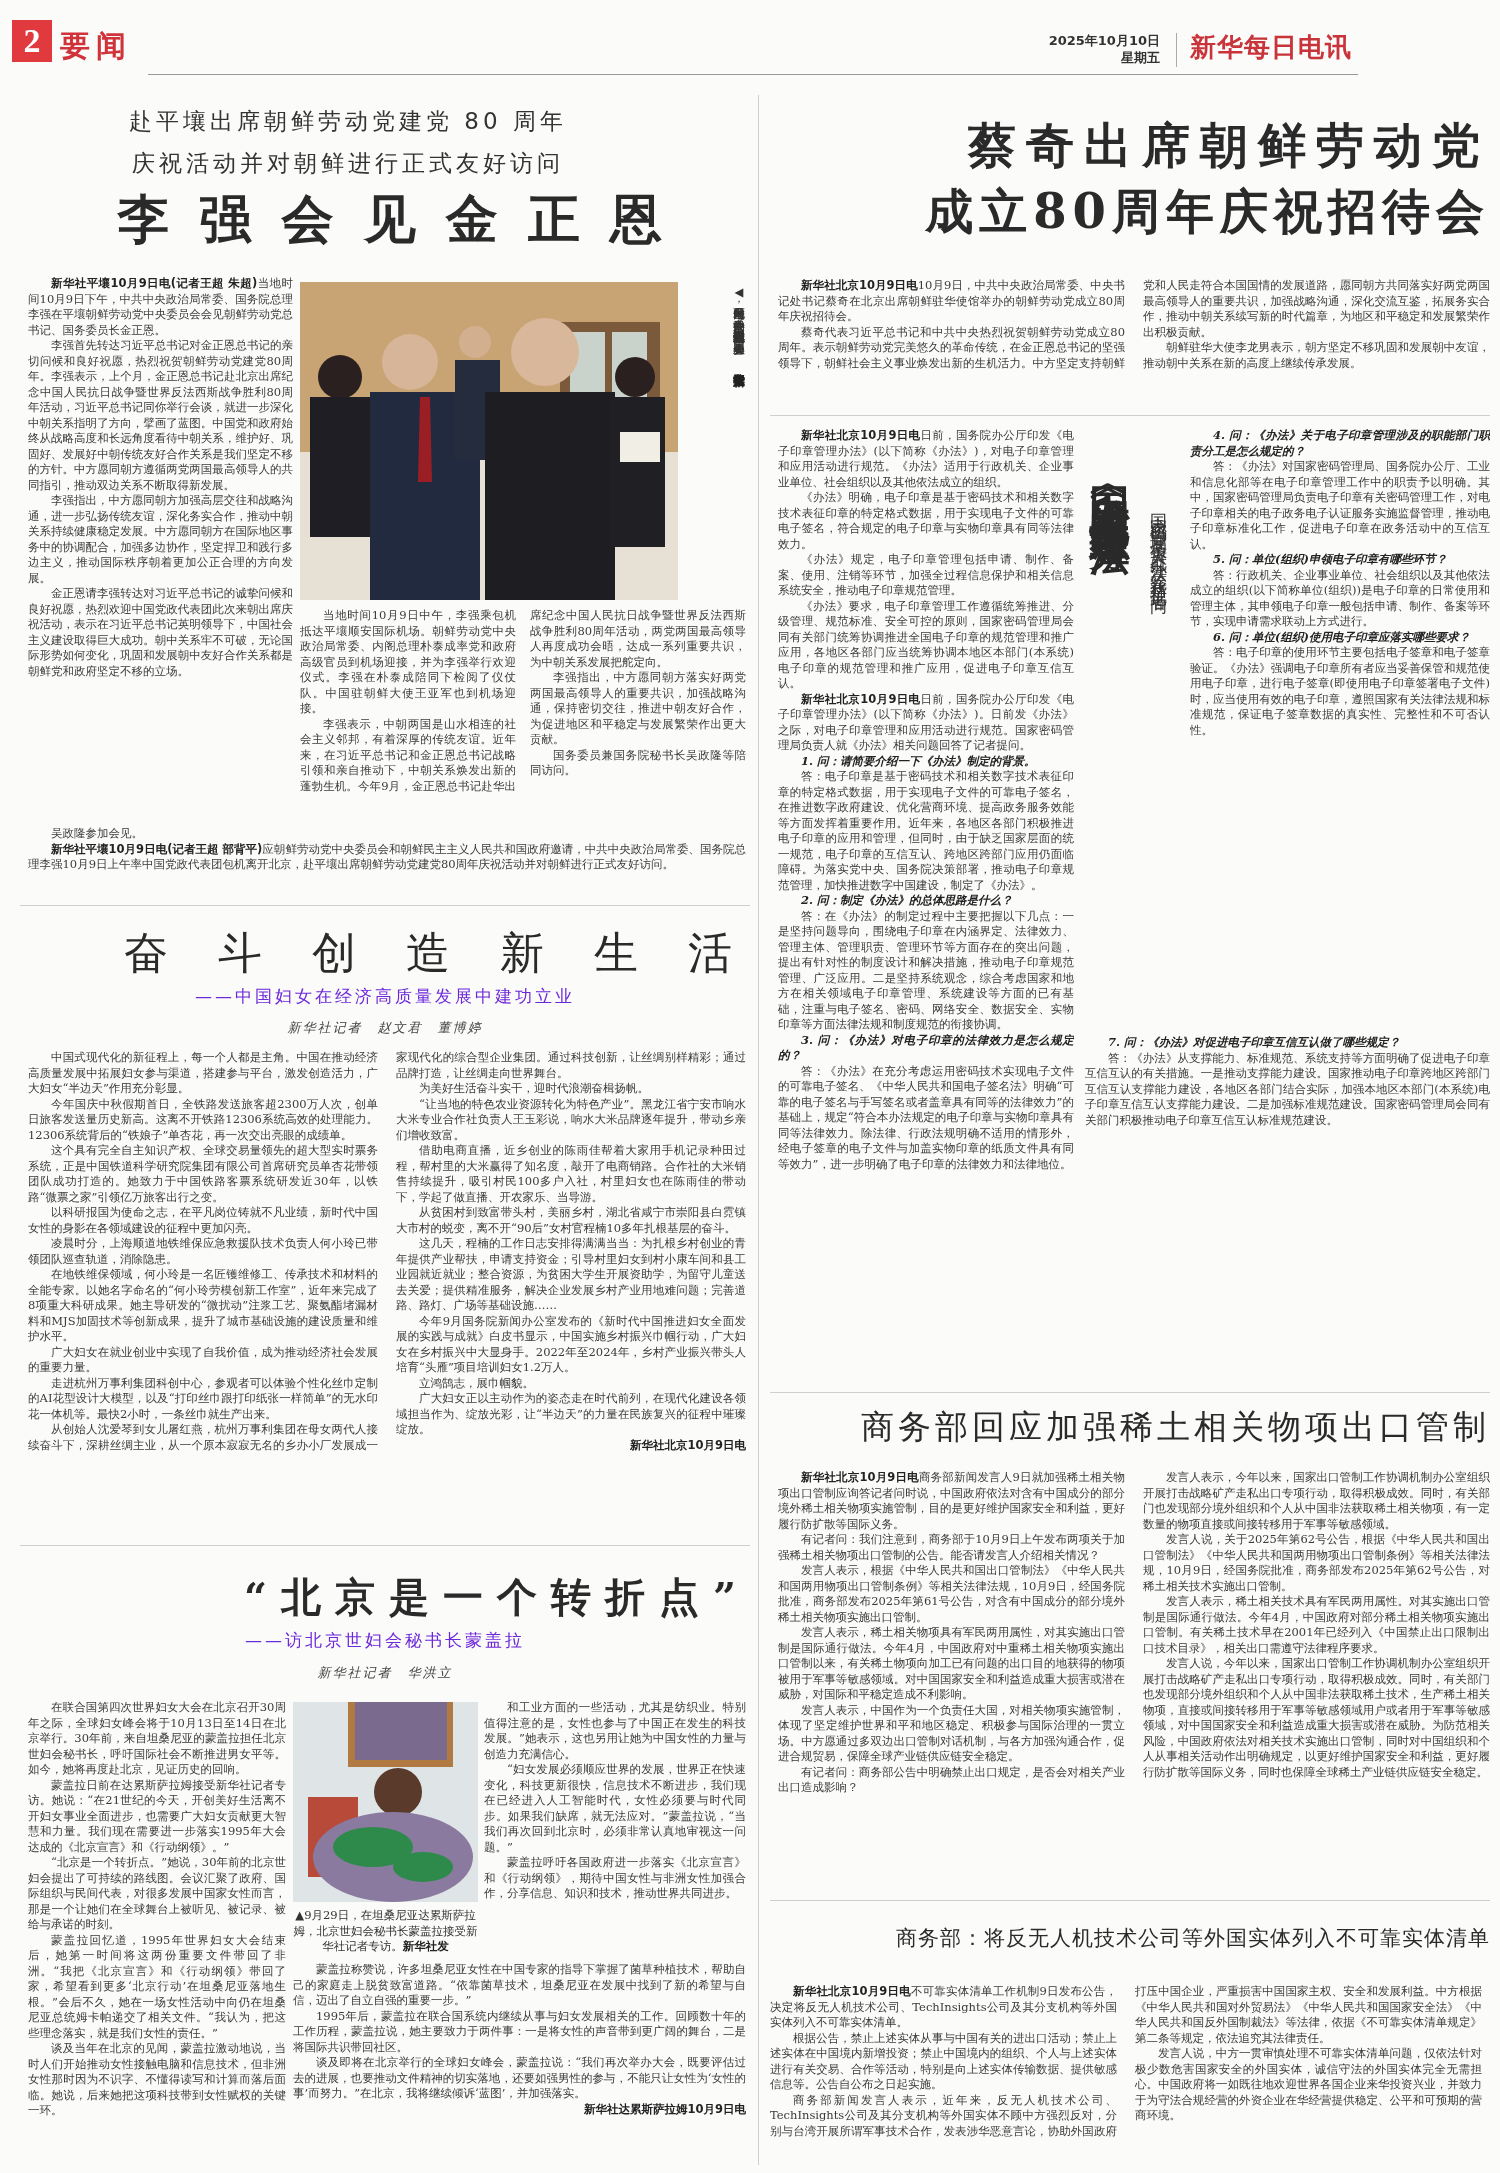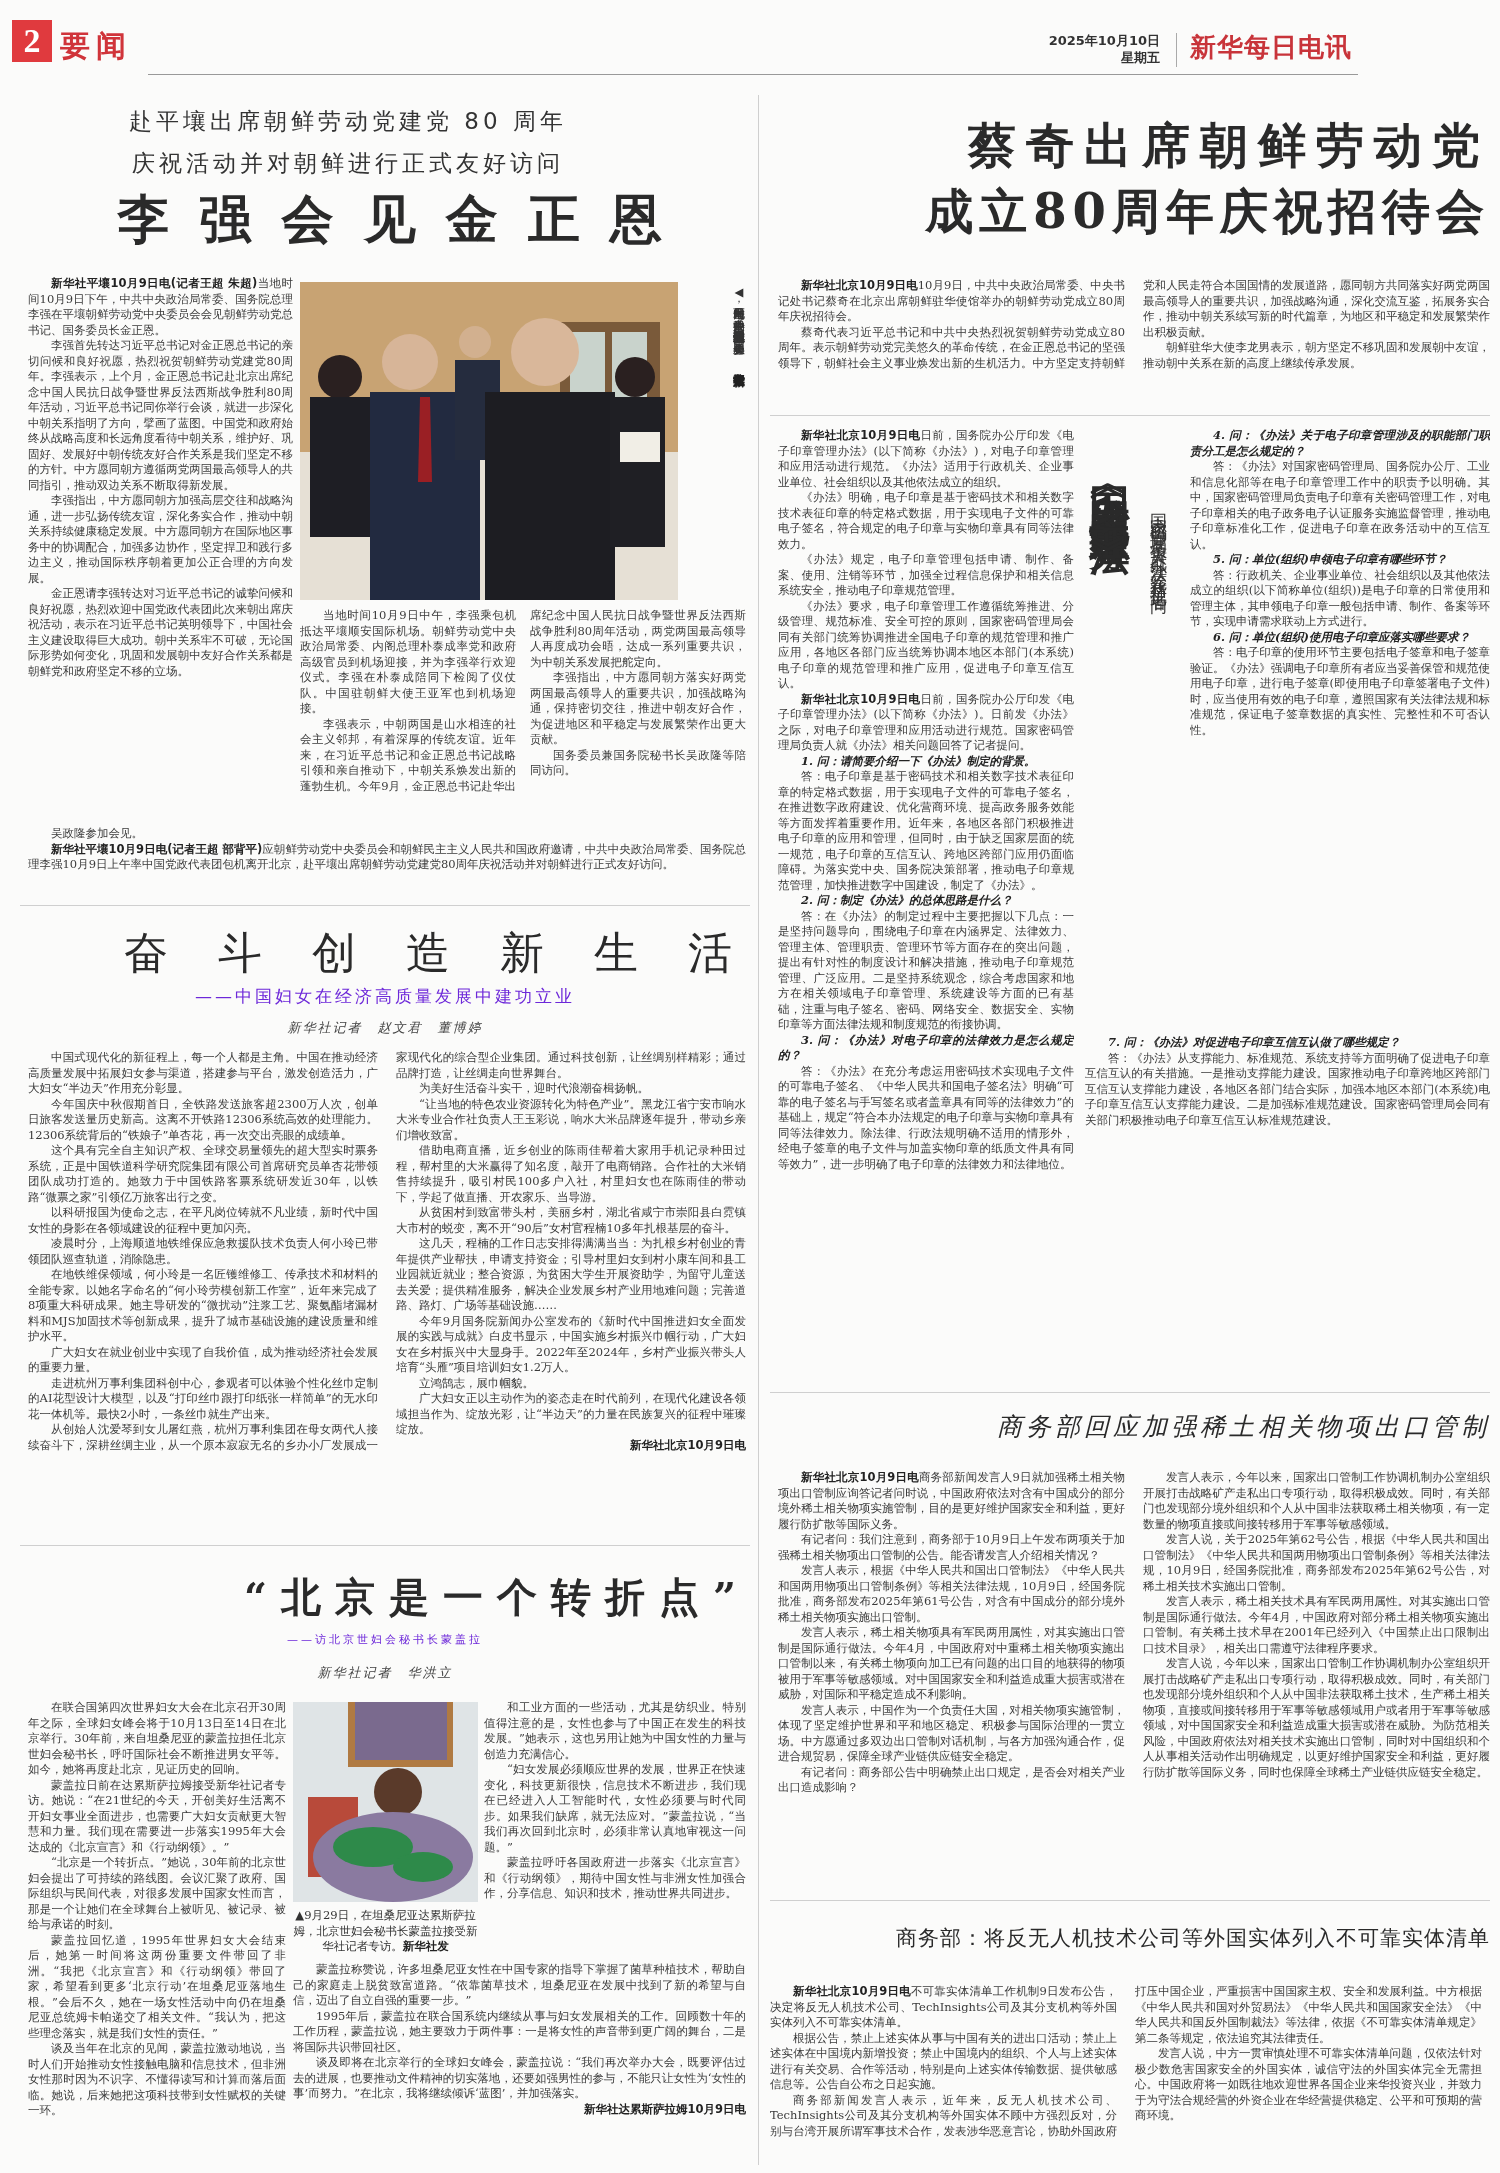--- a/index.html
+++ b/index.html
@@ -130,21 +130,21 @@
   <p>今年9月国务院新闻办公室发布的《新时代中国推进妇女全面发展的实践与成就》白皮书显示，中国实施乡村振兴巾帼行动，广大妇女在乡村振兴中大显身手。2022年至2024年，乡村产业振兴带头人培育“头雁”项目培训妇女1.2万人。</p>
   <p>立鸿鹄志，展巾帼貌。</p>
   <p>广大妇女正以主动作为的姿态走在时代前列，在现代化建设各领域担当作为、绽放光彩，让“半边天”的力量在民族复兴的征程中璀璨绽放。</p>
   <div class="signoff">新华社北京10月9日电</div>
 </div>
 
 <div class="divider-h" style="left:20px; top:1545px; width:730px;"></div>
 
 <div class="article" style="left:20px; top:1570px; width:730px;">
   <div class="headline" style="font-size:40px; line-height:54px; letter-spacing:14px; font-weight:bold;">“北京是一个转折点”</div>
-  <div class="subhead" style="font-size:11px; line-height:32px;">——访北京世妇会秘书长蒙盖拉</div>
+  <div class="subhead" style="font-size:17px; line-height:32px;">——访北京世妇会秘书长蒙盖拉</div>
   <div class="byline" style="line-height:34px;">新华社记者　华洪立</div>
 </div>
 <div class="article body-text" style="left:28px; top:1700px; width:258px; height:465px; overflow:hidden;">
   <p>在联合国第四次世界妇女大会在北京召开30周年之际，全球妇女峰会将于10月13日至14日在北京举行。30年前，来自坦桑尼亚的蒙盖拉担任北京世妇会秘书长，呼吁国际社会不断推进男女平等。如今，她将再度赴北京，见证历史的回响。</p>
   <p>蒙盖拉日前在达累斯萨拉姆接受新华社记者专访。她说：“在21世纪的今天，开创美好生活离不开妇女事业全面进步，也需要广大妇女贡献更大智慧和力量。我们现在需要进一步落实1995年大会达成的《北京宣言》和《行动纲领》。”</p>
   <p>“北京是一个转折点。”她说，30年前的北京世妇会提出了可持续的路线图。会议汇聚了政府、国际组织与民间代表，对很多发展中国家女性而言，那是一个让她们在全球舞台上被听见、被记录、被给与承诺的时刻。</p>
   <p>蒙盖拉回忆道，1995年世界妇女大会结束后，她第一时间将这两份重要文件带回了非洲。“我把《北京宣言》和《行动纲领》带回了家，希望看到更多‘北京行动’在坦桑尼亚落地生根。”会后不久，她在一场女性活动中向仍在坦桑尼亚总统姆卡帕递交了相关文件。“我认为，把这些理念落实，就是我们女性的责任。”</p>
   <p>谈及当年在北京的见闻，蒙盖拉激动地说，当时人们开始推动女性接触电脑和信息技术，但非洲女性那时因为不识字、不懂得读写和计算而落后面临。她说，后来她把这项科技带到女性赋权的关键一环。</p>
 </div>
 <div class="photo" style="left:293px; top:1702px; width:185px; height:200px; background:#dfe4e6;">
@@ -211,21 +211,21 @@
   <p>答：电子印章的使用环节主要包括电子签章和电子签章验证。《办法》强调电子印章所有者应当妥善保管和规范使用电子印章，进行电子签章(即使用电子印章签署电子文件)时，应当使用有效的电子印章，遵照国家有关法律法规和标准规范，保证电子签章数据的真实性、完整性和不可否认性。</p>
 </div>
 <div class="article body-text" style="left:1085px; top:1035px; width:405px; height:340px; overflow:hidden;">
   <p class="qa-q">7. 问：《办法》对促进电子印章互信互认做了哪些规定？</p>
   <p>答：《办法》从支撑能力、标准规范、系统支持等方面明确了促进电子印章互信互认的有关措施。一是推动支撑能力建设。国家推动电子印章跨地区跨部门互信互认支撑能力建设，各地区各部门结合实际，加强本地区本部门(本系统)电子印章互信互认支撑能力建设。二是加强标准规范建设。国家密码管理局会同有关部门积极推动电子印章互信互认标准规范建设。</p>
 </div>
 
 <div class="divider-h" style="left:770px; top:1392px; width:720px;"></div>
 
 <div class="article" style="left:770px; top:1405px; width:720px;">
-  <div class="headline" style="font-size:25px; line-height:44px; letter-spacing:4px; font-weight:normal;font-style:italic;">商务部回应加强稀土相关物项出口管制</div>
+  <div class="headline" style="font-size:33px; line-height:44px; letter-spacing:4px; font-weight:normal;">商务部回应加强稀土相关物项出口管制</div>
 </div>
 <div class="article body-text cols2" style="left:778px; top:1470px; width:712px; height:410px; overflow:hidden;">
   <p><span class="dateline">新华社北京10月9日电</span><span>商务部新闻发言人9日就加强稀土相关物项出口管制应询答记者问时说，中国政府依法对含有中国成分的部分境外稀土相关物项实施管制，目的是更好维护国家安全和利益，更好履行防扩散等国际义务。</span></p>
   <p>有记者问：我们注意到，商务部于10月9日上午发布两项关于加强稀土相关物项出口管制的公告。能否请发言人介绍相关情况？</p>
   <p>发言人表示，根据《中华人民共和国出口管制法》《中华人民共和国两用物项出口管制条例》等相关法律法规，10月9日，经国务院批准，商务部发布2025年第61号公告，对含有中国成分的部分境外稀土相关物项实施出口管制。</p>
   <p>发言人表示，稀土相关物项具有军民两用属性，对其实施出口管制是国际通行做法。今年4月，中国政府对中重稀土相关物项实施出口管制以来，有关稀土物项向加工已有问题的出口目的地获得的物项被用于军事等敏感领域。对中国国家安全和利益造成重大损害或潜在威胁，对国际和平稳定造成不利影响。</p>
   <p>发言人表示，中国作为一个负责任大国，对相关物项实施管制，体现了坚定维护世界和平和地区稳定、积极参与国际治理的一贯立场。中方愿通过多双边出口管制对话机制，与各方加强沟通合作，促进合规贸易，保障全球产业链供应链安全稳定。</p>
   <p>有记者问：商务部公告中明确禁止出口规定，是否会对相关产业出口造成影响？</p>
   <p>发言人表示，今年以来，国家出口管制工作协调机制办公室组织开展打击战略矿产走私出口专项行动，取得积极成效。同时，有关部门也发现部分境外组织和个人从中国非法获取稀土相关物项，有一定数量的物项直接或间接转移用于军事等敏感领域。</p>
   <p>发言人说，关于2025年第62号公告，根据《中华人民共和国出口管制法》《中华人民共和国两用物项出口管制条例》等相关法律法规，10月9日，经国务院批准，商务部发布2025年第62号公告，对稀土相关技术实施出口管制。</p>

